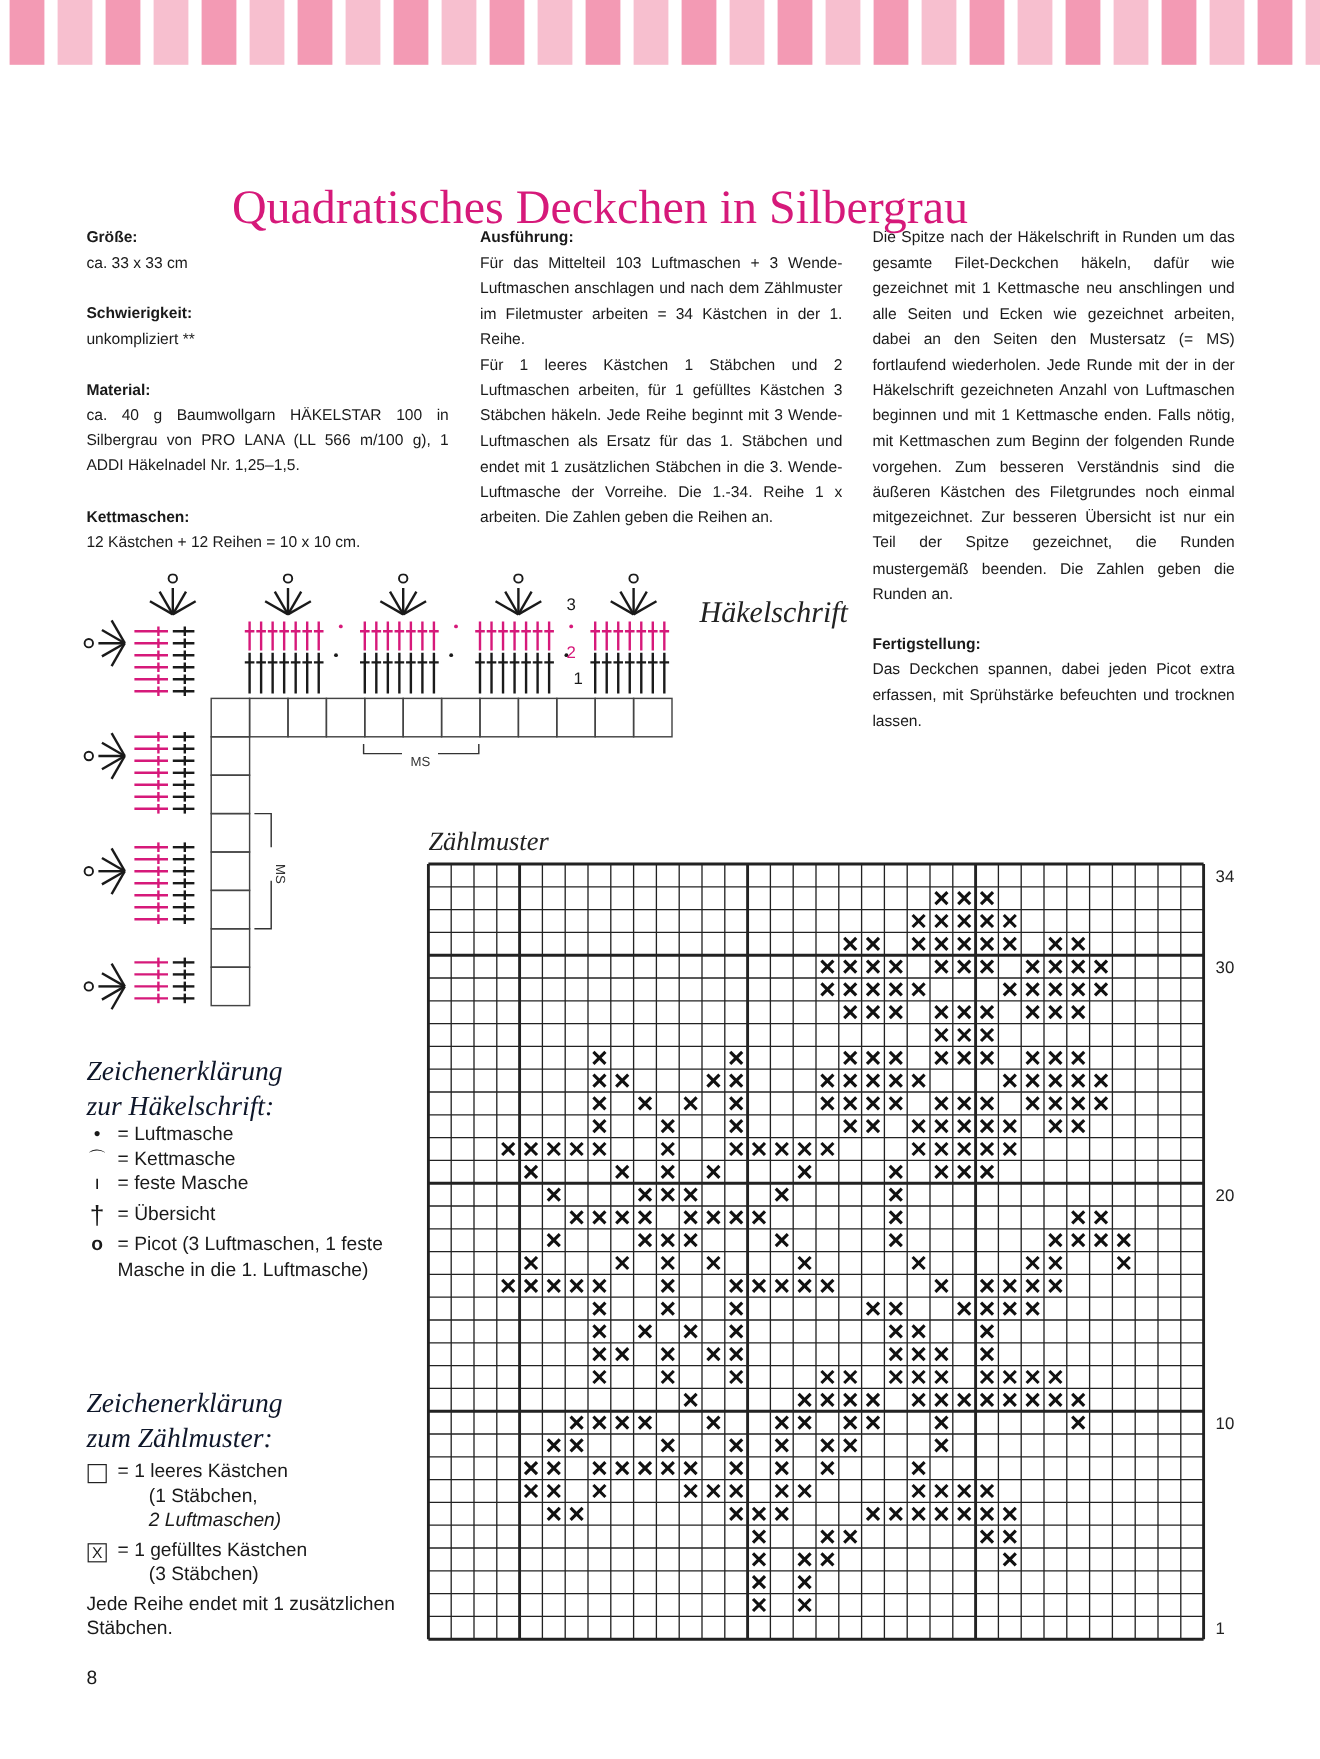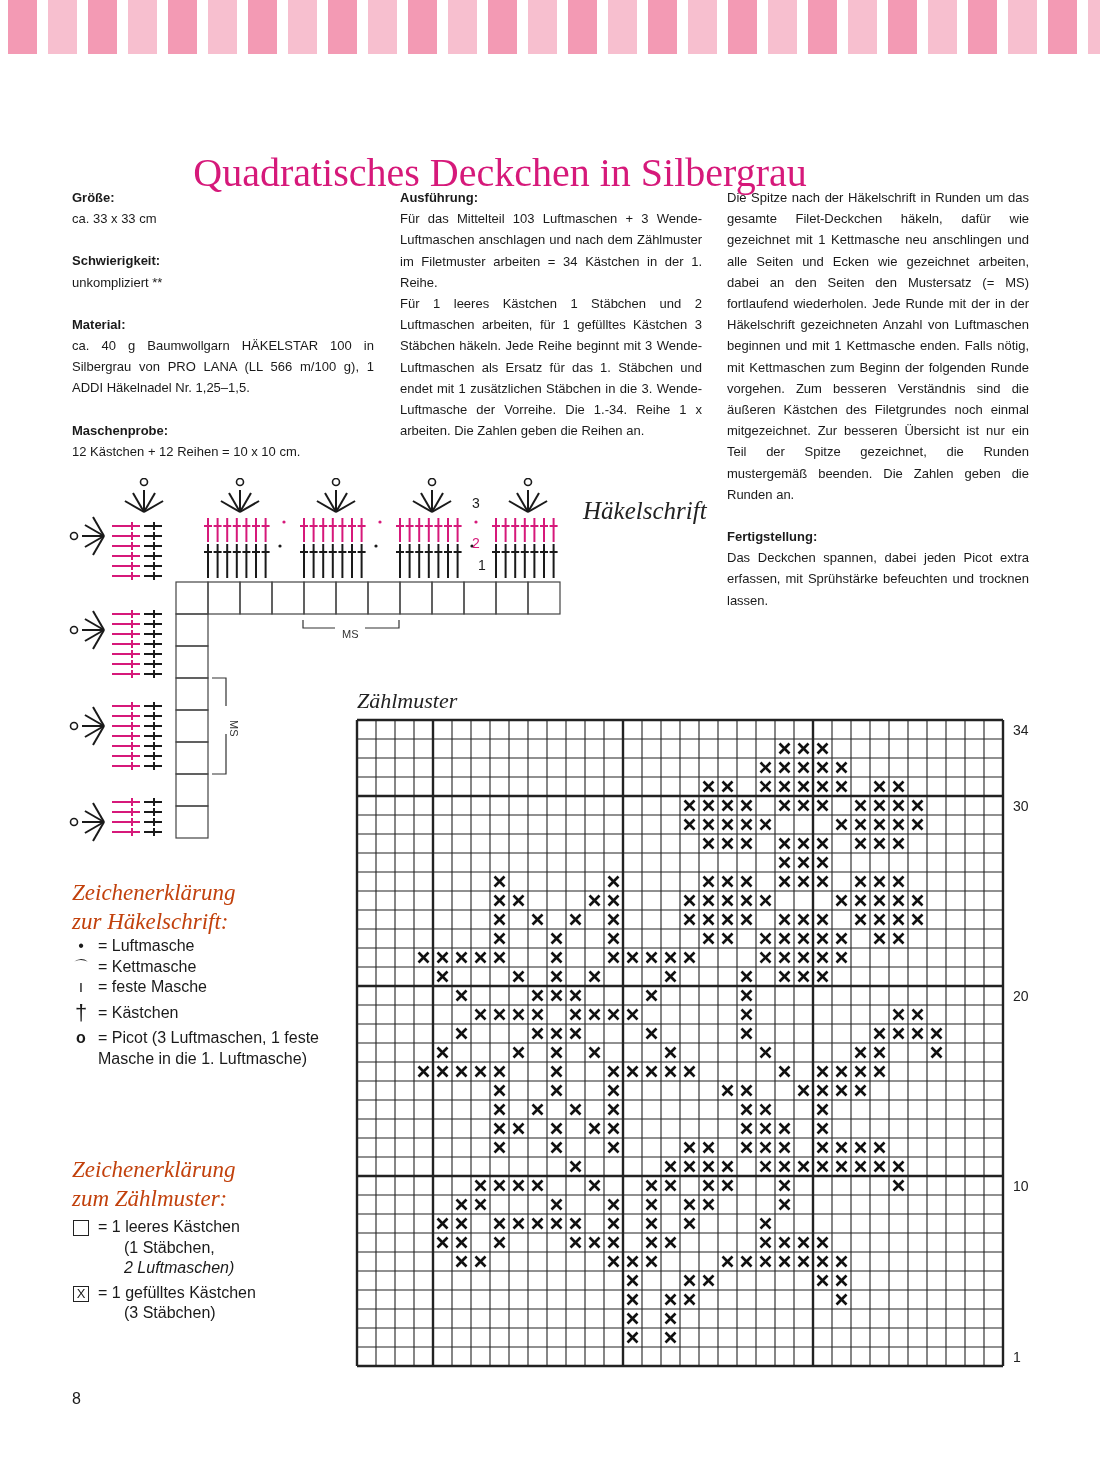--- a/index.html
+++ b/index.html
@@ -26,21 +26,21 @@
     position: absolute; left: 583px; top: 497px; font-family: "Liberation Serif", serif;
     font-style: italic; font-size: 25px; color: #222;
   }
   .zm-label {
     position: absolute; left: 357px; top: 688px; font-family: "Liberation Serif", serif;
     font-style: italic; font-size: 22px; color: #222;
   }
   #diagram { position: absolute; left: 60px; top: 478px; }
 
   .legend { position: absolute; left: 72px; font-size: 16px; line-height: 20.5px; }
-  .legend .lh { font-family: "Liberation Serif", serif; font-style: italic; font-size: 23px; line-height: 29px; color: #c2410c; }
+  .legend .lh { font-family: "Liberation Serif", serif; font-style: italic; font-size: 23px; line-height: 29px; color: #0f172a; }
   .legend .row { position: relative; padding-left: 26px; }
   .legend .sym { position: absolute; left: 0; top: 0; width: 18px; text-align: center; }
   #legend1 { top: 878px; width: 290px; }
   #legend2 { top: 1155px; width: 290px; }
   .box-sym { display: inline-block; width: 14px; height: 14px; border: 1px solid #222; position: absolute; left: 1px; top: 3px; font-size: 13px; line-height: 14px; text-align: center; }
 
   #chart { position: absolute; left: 355px; top: 718px; }
   .rowlbl { position: absolute; font-size: 14px; color: #222; }
   .page-num { position: absolute; left: 72px; top: 1390px; font-size: 16px; }
 </style>
@@ -83,21 +83,21 @@
 <div class="col" id="col1">
   <p class="h">Größe:</p>
   <p>ca. 33 x 33 cm</p>
   <div class="gap"></div>
   <p class="h">Schwierigkeit:</p>
   <p>unkompliziert **</p>
   <div class="gap"></div>
   <p class="h">Material:</p>
   <p>ca. 40 g Baumwollgarn HÄKELSTAR 100 in Silbergrau von PRO LANA (LL 566 m/100 g), 1 ADDI Häkelnadel Nr. 1,25–1,5.</p>
   <div class="gap"></div>
-  <p class="h">Maschenprobe:</p>
+  <p class="h">Kettmaschen:</p>
   <p>12 Kästchen + 12 Reihen = 10 x 10 cm.</p>
 </div>
 
 <div class="col" id="col2">
   <p class="h">Ausführung:</p>
   <p>Für das Mittelteil 103 Luftmaschen + 3 Wende-Luftmaschen anschlagen und nach dem Zählmuster im Filetmuster arbeiten = 34 Kästchen in der 1. Reihe.</p>
   <p>Für 1 leeres Kästchen 1 Stäbchen und 2 Luftmaschen arbeiten, für 1 gefülltes Kästchen 3 Stäbchen häkeln. Jede Reihe beginnt mit 3 Wende-Luftmaschen als Ersatz für das 1. Stäbchen und endet mit 1 zusätzlichen Stäbchen in die 3. Wende-Luftmasche der Vorreihe. Die 1.-34. Reihe 1 x arbeiten. Die Zahlen geben die Reihen an.</p>
 </div>
 
 <div class="col" id="col3">
@@ -424,41 +424,42 @@
     <text x="412" y="30" font-size="14" fill="#1a1a1a" font-family="Liberation Sans, sans-serif">3</text>
   </svg>
 
 <div class="legend" id="legend1">
   <div class="lh">Zeichenerklärung</div>
   <div class="lh">zur Häkelschrift:</div>
   <div id="legend1-items">
       <div class="row" style="margin-top: 0px;"><span class="sym">•</span><span>= Luftmasche</span></div>
       <div class="row" style="margin-top: 0px;"><span class="sym">⌒</span><span>= Kettmasche</span></div>
       <div class="row" style="margin-top: 0px;"><span class="sym">ı</span><span>= feste Masche</span></div>
-      <div class="row" style="margin-top: 5px;"><span class="sym" style="font-size: 22px;">†</span><span>= Kästchen</span></div>
+      <div class="row" style="margin-top: 5px;"><span class="sym" style="font-size: 22px;">†</span><span>= Übersicht</span></div>
       <div class="row" style="margin-top: 5px;"><span class="sym" style="font-weight: bold;">o</span><span>= Picot (3 Luftmaschen, 1 feste Masche in die 1. Luftmasche)</span></div>
     </div>
 </div>
 
 <div class="legend" id="legend2">
   <div class="lh">Zeichenerklärung</div>
   <div class="lh">zum Zählmuster:</div>
   <div id="legend2-items">
       <div class="row" style="margin-top: 4px;">
         <span class="box-sym"></span>
         <div>= 1 leeres Kästchen</div>
         <div style="padding-left: 26px;">(1 Stäbchen,</div>
         <div style="padding-left: 26px; font-style: italic;">2 Luftmaschen)</div>
       </div>
       <div class="row" style="margin-top: 4px;">
         <span class="box-sym">X</span>
         <div>= 1 gefülltes Kästchen</div>
         <div style="padding-left: 26px;">(3 Stäbchen)</div>
       </div>
     </div>
+  <div style="margin-top:4px">Jede Reihe endet mit 1 zusätzlichen Stäbchen.</div>
 </div>
 
 <div class="zm-label">Zählmuster</div>
 
 <svg id="chart" width="700" height="660">
     <line x1="2" y1="2" x2="2" y2="648" stroke="#222" stroke-width="2.4"></line>
     <line x1="21" y1="2" x2="21" y2="648" stroke="#222" stroke-width="1.1"></line>
     <line x1="40" y1="2" x2="40" y2="648" stroke="#222" stroke-width="1.1"></line>
     <line x1="59" y1="2" x2="59" y2="648" stroke="#222" stroke-width="1.1"></line>
     <line x1="78" y1="2" x2="78" y2="648" stroke="#222" stroke-width="2.4"></line>

